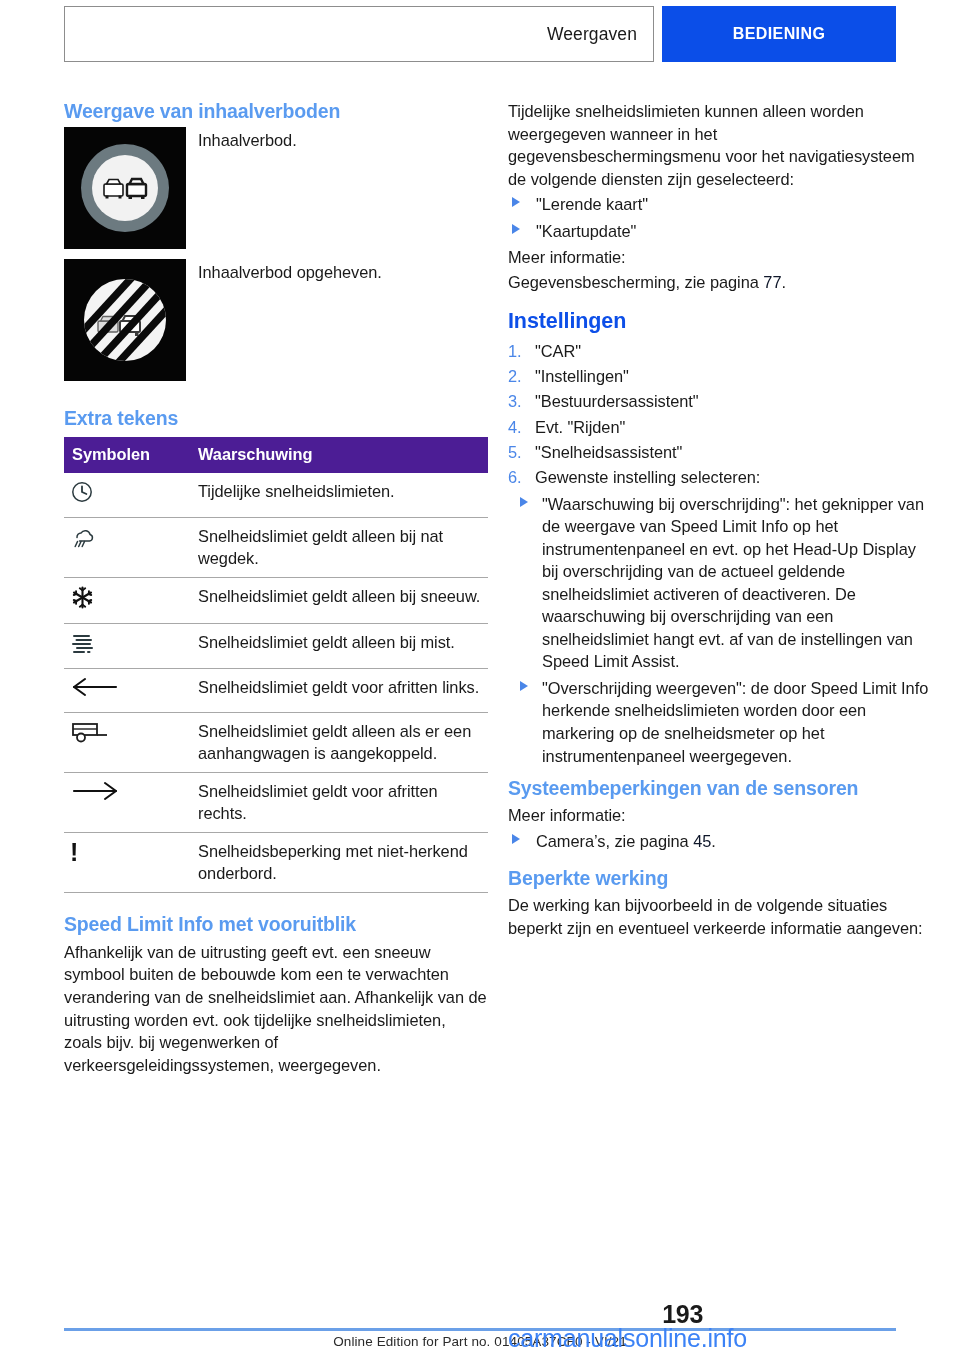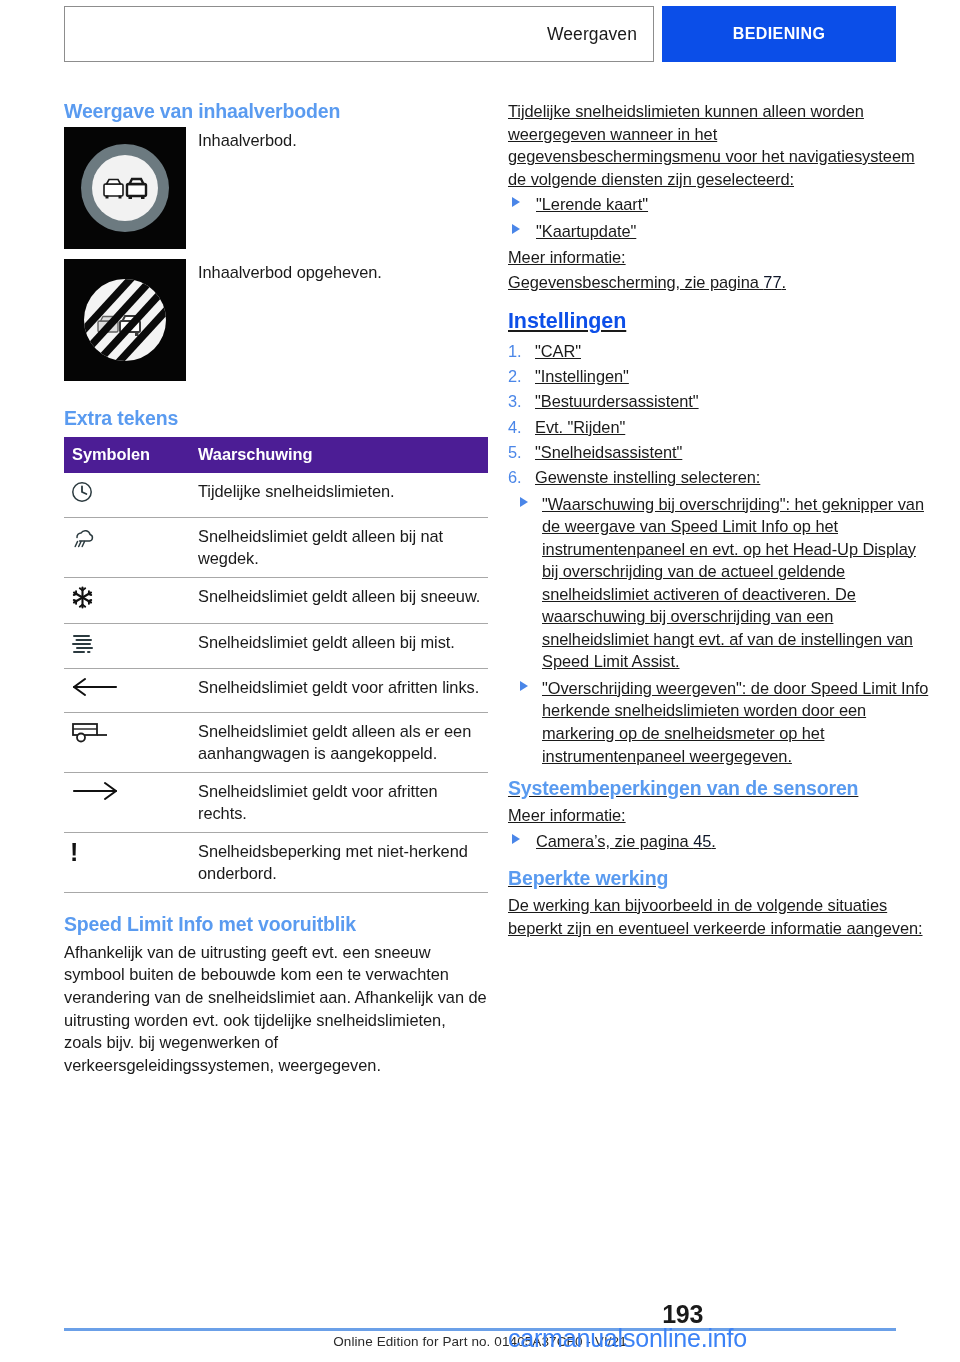--- a/index.html
+++ b/index.html
@@ -31,21 +31,21 @@
     display: flex; align-items: center; justify-content: center;
     color: #ffffff;
     font-size: 16px;
     font-weight: bold;
     letter-spacing: .4px;
   }
 
   
   .col { position: absolute; top: 100px; width: 424px; }
   .col-left  { left: 64px; }
-  .col-right { left: 508px; text-decoration: underline; }
+  .col-right { left: 508px; }
 
   h1.blue-strong {
     color: #0d4fe8;
     font-size: 21.5px;
     font-weight: bold;
     letter-spacing: -.1px;
     margin-top: 18px;
     margin-bottom: 5px;
     line-height: 1.18;
   }

